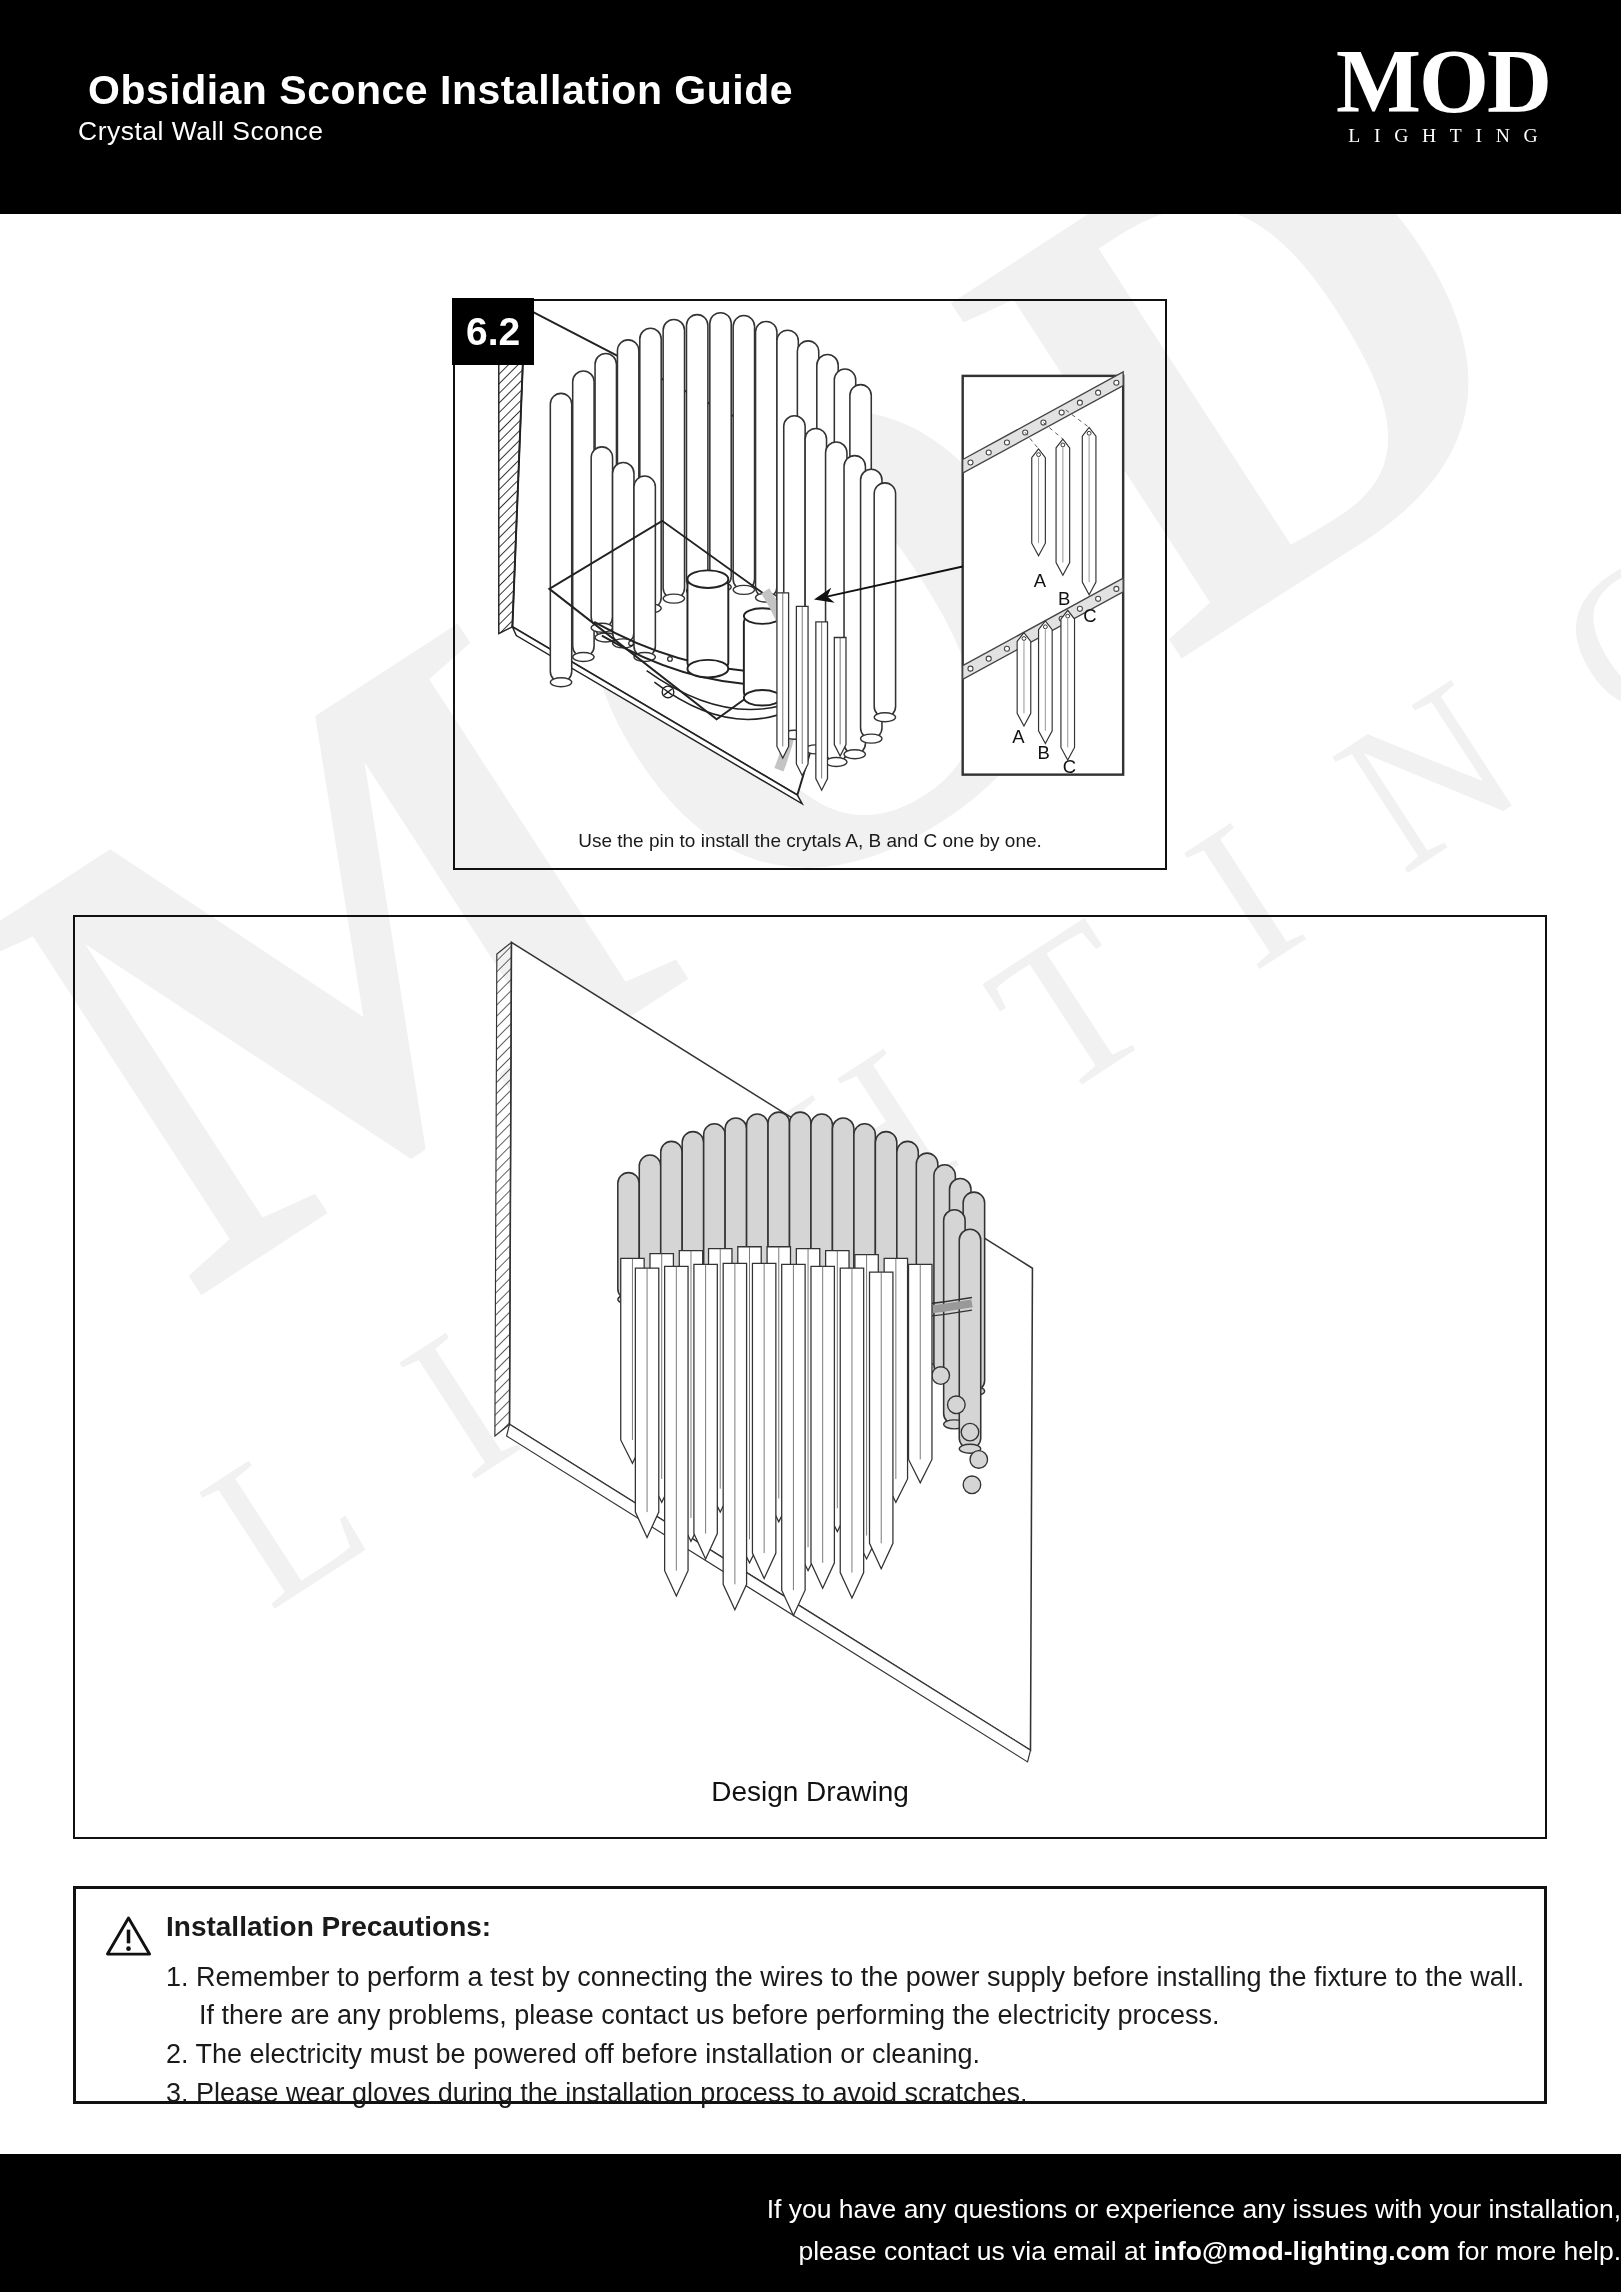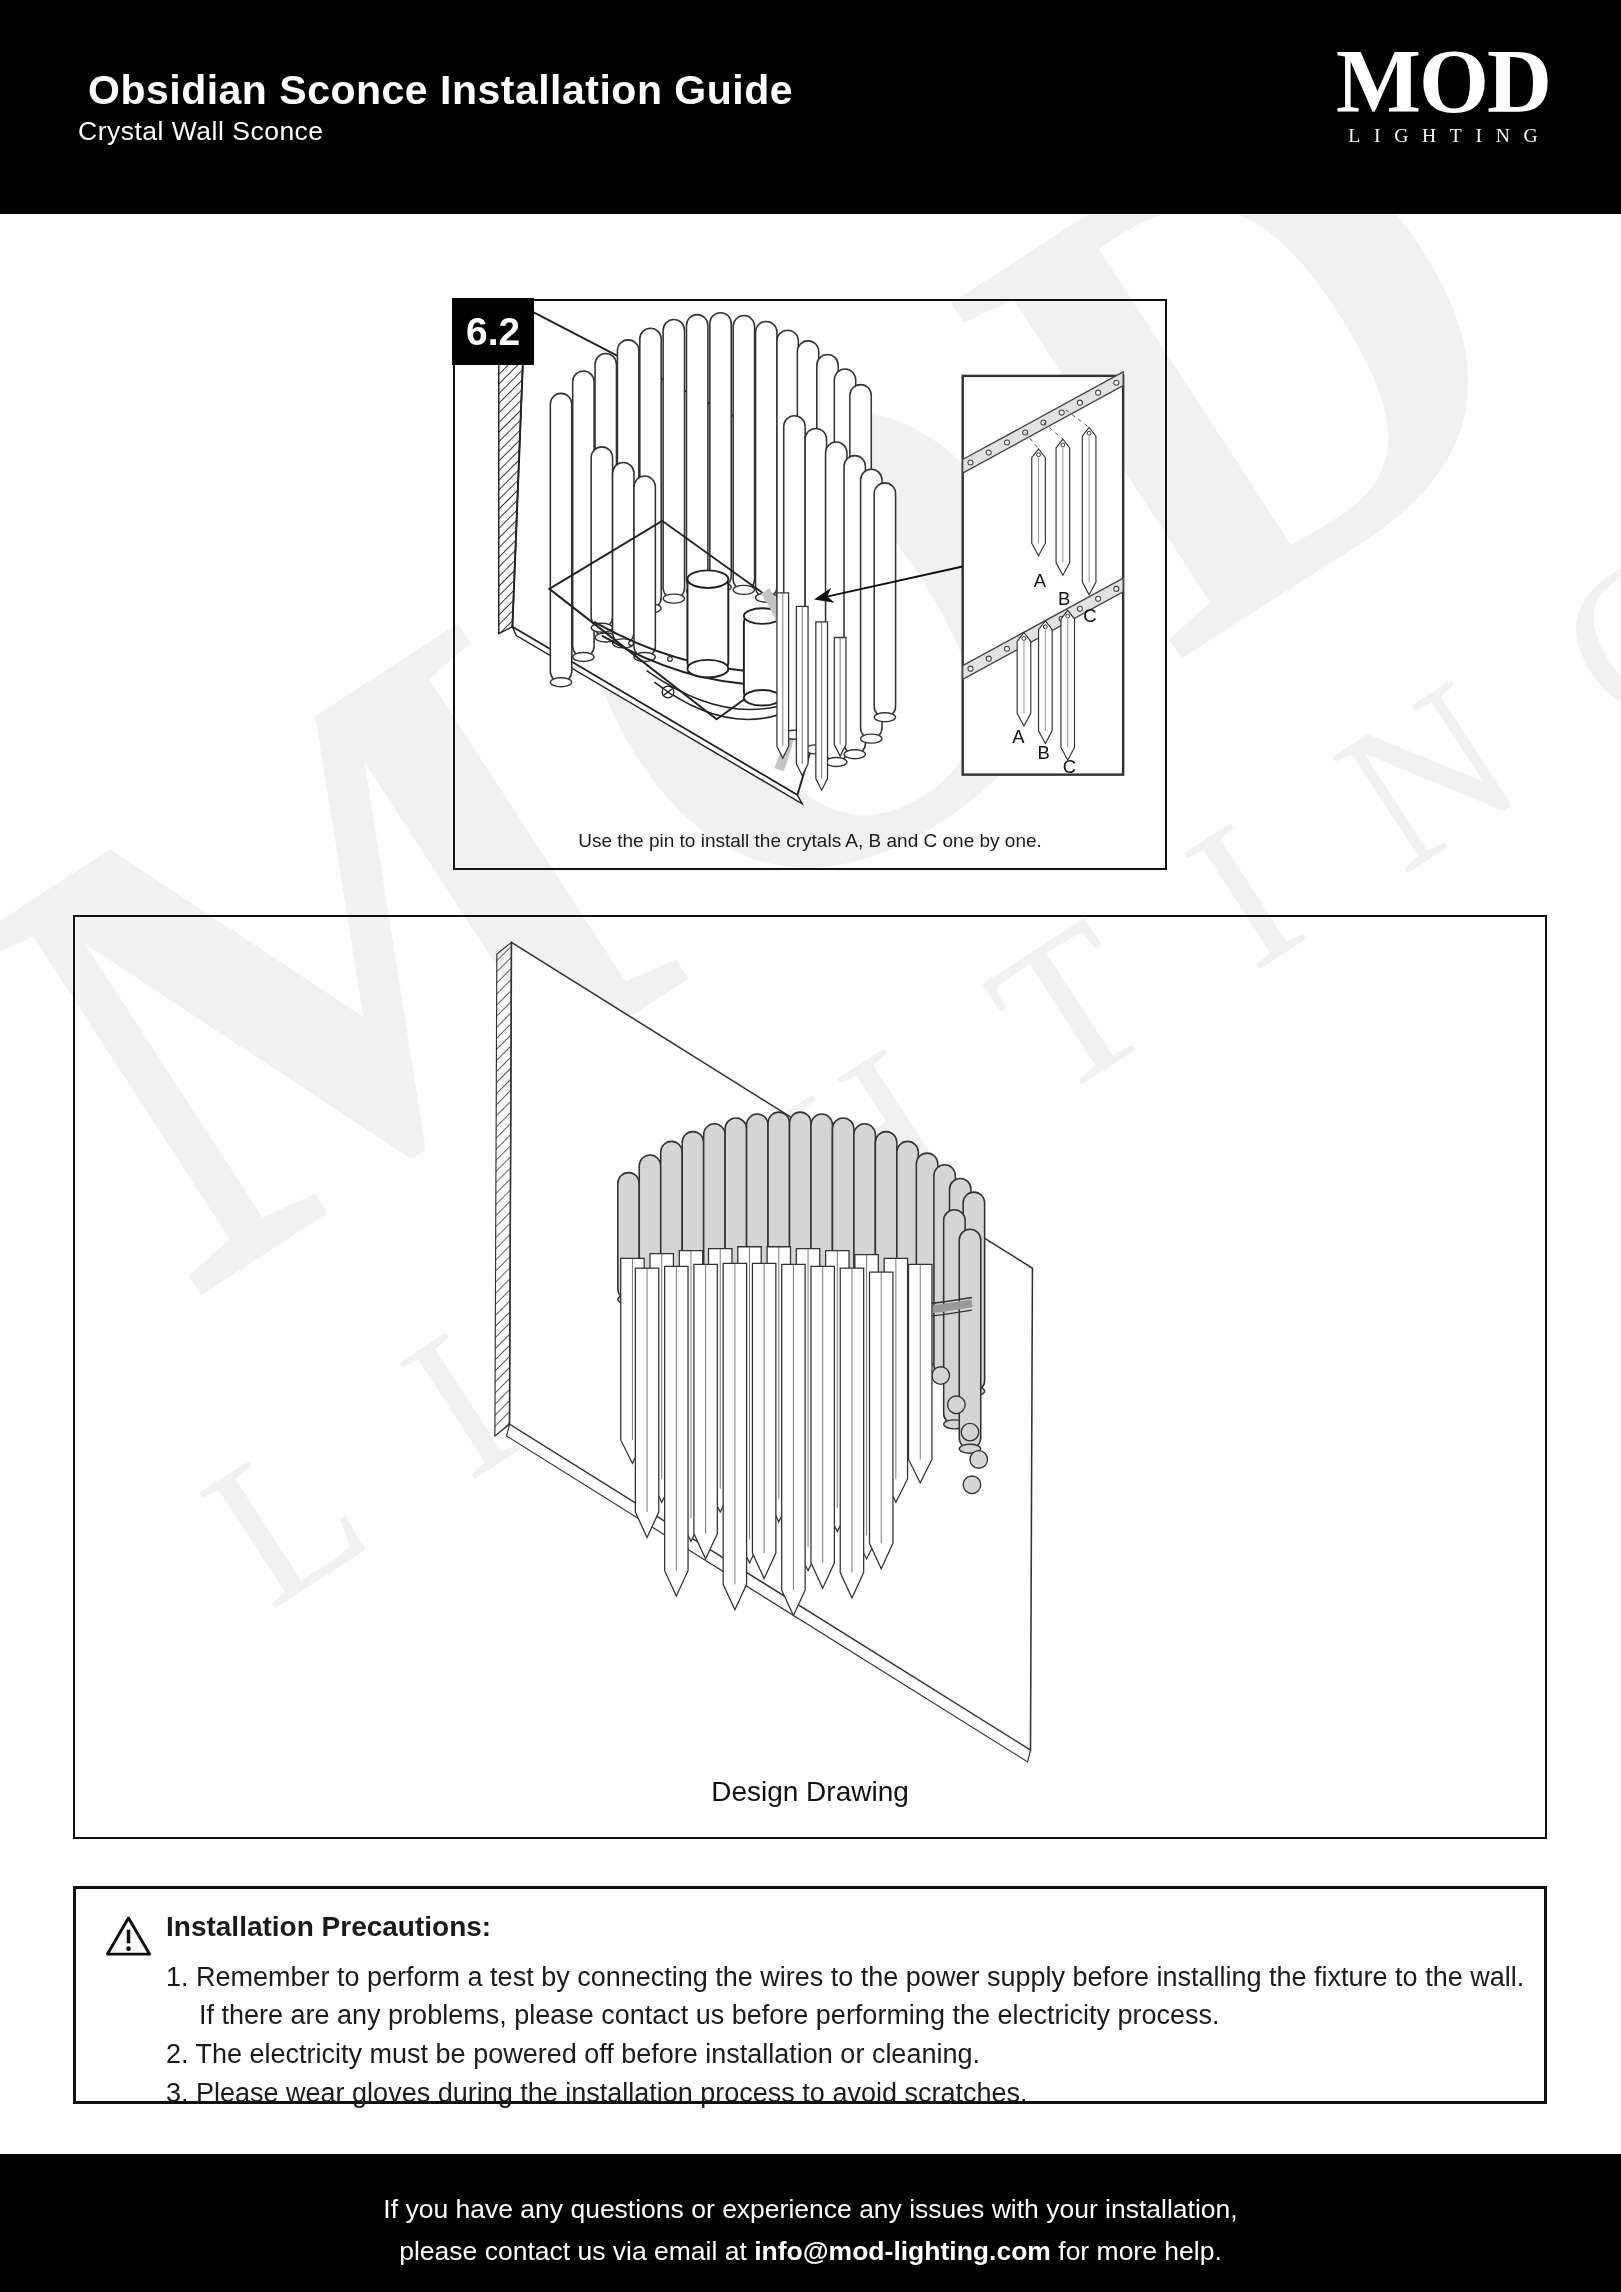--- a/index.html
+++ b/index.html
@@ -40,21 +40,21 @@
   
   .precautions{position:absolute; left:73px; top:1886px; width:1474px; height:218px; border:3.9px solid #111; box-sizing:border-box; z-index:1;}
   .prec-icon{position:absolute; left:29px; top:25.5px; width:47px; height:43px;}
   .prec-content{position:absolute; left:90px; top:21.6px; right:19.6px;}
   .prec-title{font-size:28px; font-weight:bold; margin-bottom:15px;}
   .prec-line{font-size:27px; line-height:1.44; white-space:nowrap;}
   .prec-line.indent{margin-left:33px;}
   
   footer{
     position:absolute; left:0; top:2154px; width:1621px; height:138px; background:#000; z-index:2;
-    color:#fff; text-align:center; font-size:26.5px; line-height:1.58; padding-top:35px; box-sizing:border-box;
+    color:#fff; text-align:right; font-size:26.5px; line-height:1.58; padding-top:35px; box-sizing:border-box;
   }
   .bold{font-weight:bold;}
 </style>
 </head>
 <body>
 
 <div class="page">
 
   <div class="watermark">
     <div class="wm-brand">MOD</div>

